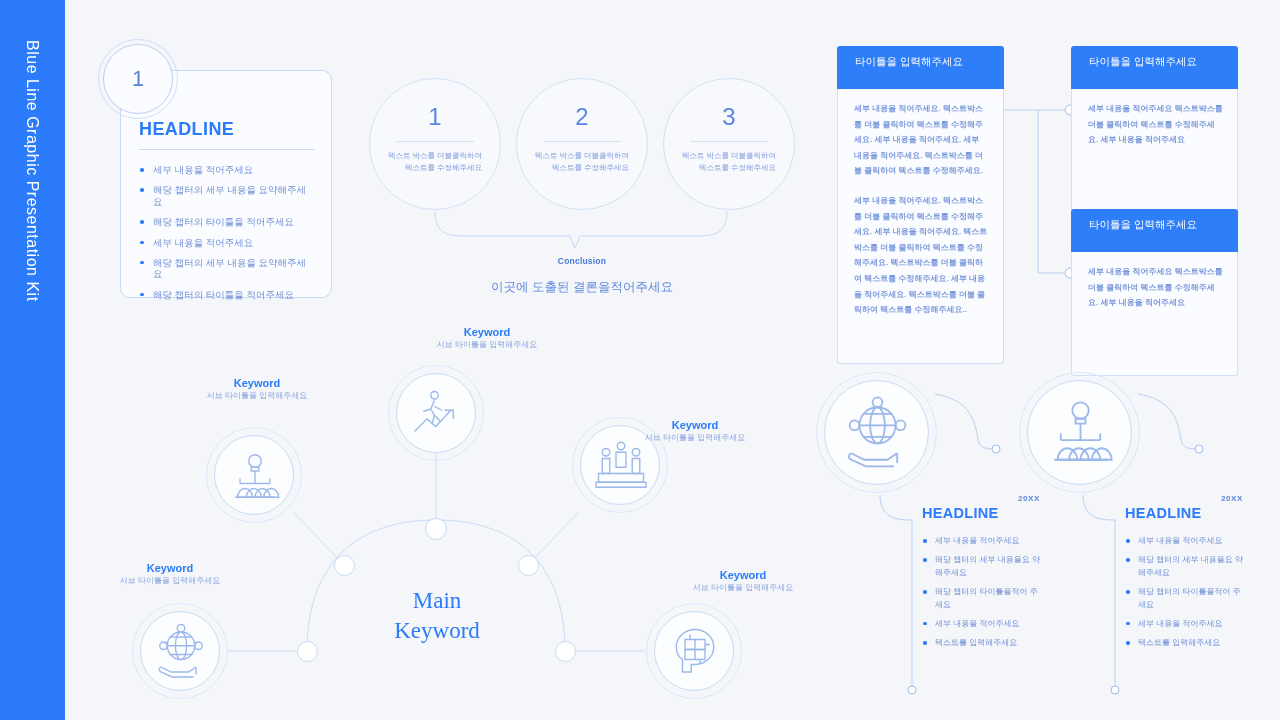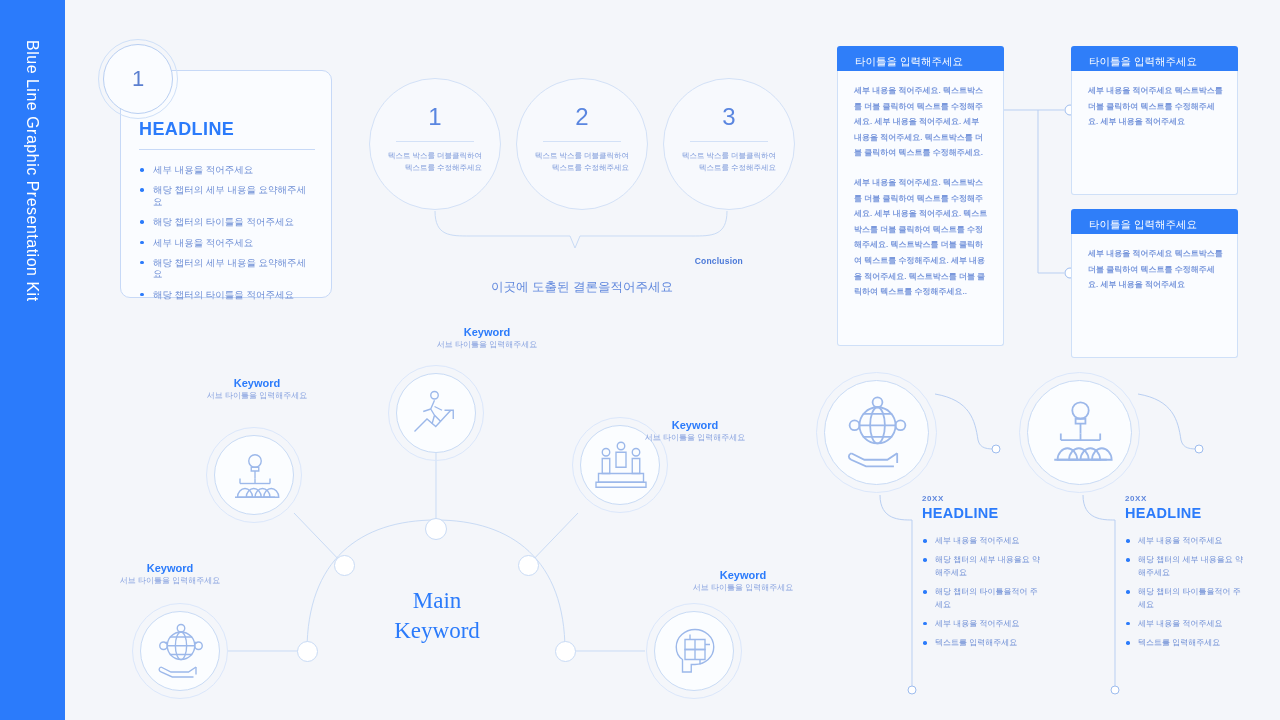--- a/index.html
+++ b/index.html
@@ -65,36 +65,36 @@
     display:flex;flex-direction:column;align-items:center;
   }
   .step .num{font-size:24px;color:#5a86e0;margin-top:26px;line-height:1;}
   .step .srule{width:78px;border-top:1px solid #d3e1f7;margin:12px 0 8px;}
   .step .stxt{font-size:7.5px;color:#7c99da;text-align:right;line-height:1.55;}
   #step1{left:369px;top:78px;}
   #step2{left:516px;top:78px;}
   #step3{left:663px;top:78px;}
 
   .concl-kicker{
-    position:absolute;left:0;top:256px;width:1280px;text-align:right;
+    position:absolute;left:0;top:256px;width:1280px;text-align:center;
     font-size:8.5px;font-weight:bold;color:#4b79d8;letter-spacing:.2px;
   }
   .concl-main{
     position:absolute;left:0;top:279px;width:1280px;text-align:center;
     font-size:12.5px;color:#5f87dd;
   }
   
   .concl-wrap{position:absolute;left:421px;top:0;width:322px;}
   .concl-wrap .concl-kicker,.concl-wrap .concl-main{left:0;width:322px;}
 
   
   .tbox{position:absolute;box-sizing:border-box;}
   .tbox .thead{
     background:#2f7ef9;color:#fff;font-size:10.5px;
-    padding:9px 0 2px 18px;border-radius:3px 3px 0 0;
+    padding:9px 0 20px 18px;border-radius:3px 3px 0 0;
   }
   .tbox .tbody{
     background:#fafcff;border:1px solid #cfe0f8;border-top:none;
     border-radius:0 0 3px 3px;padding:12px 14px 12px 16px;
   }
   .tbox p{margin:0;font-size:8px;color:#7a98dc;line-height:1.95;font-weight:bold;}
   .tbox p + p{margin-top:14px;}
   #boxA{left:837px;top:46px;width:167px;}
   #boxA .tbody{height:250px;}
   #boxB{left:1071px;top:46px;width:167px;}
@@ -119,21 +119,21 @@
   .kw .k1{font-size:11px;font-weight:bold;color:#2b7bfb;line-height:1.35;}
   .kw .k2{font-size:8px;color:#8aa4e0;line-height:1.35;}
 
   .mainkw{
     position:absolute;left:366px;top:586px;width:142px;text-align:center;
     font-size:23px;color:#2b7bfb;line-height:1.32;font-family:Liberation Serif, serif;
   }
 
   
   .tl-head{position:absolute;}
-  .tl-year{font-size:8px;font-weight:bold;color:#5f87dd;letter-spacing:.6px;}
+  .tl-year{font-size:8px;font-weight:bold;color:#5f87dd;letter-spacing:.6px;text-align:right;}
   .tl-title{font-size:14.5px;font-weight:bold;color:#2b7bfb;letter-spacing:.3px;margin-top:2px;}
   .tl-list{list-style:none;margin:14px 0 0 0;padding:0;width:118px;}
   .tl-list li{
     position:relative;padding-left:13px;margin-bottom:7px;
     font-size:8px;color:#6f8fd6;line-height:1.55;
   }
   .tl-list li:before{
     content:"";position:absolute;left:1px;top:4px;
     width:3.5px;height:3.5px;border-radius:50%;background:#2b7bfb;
   }

